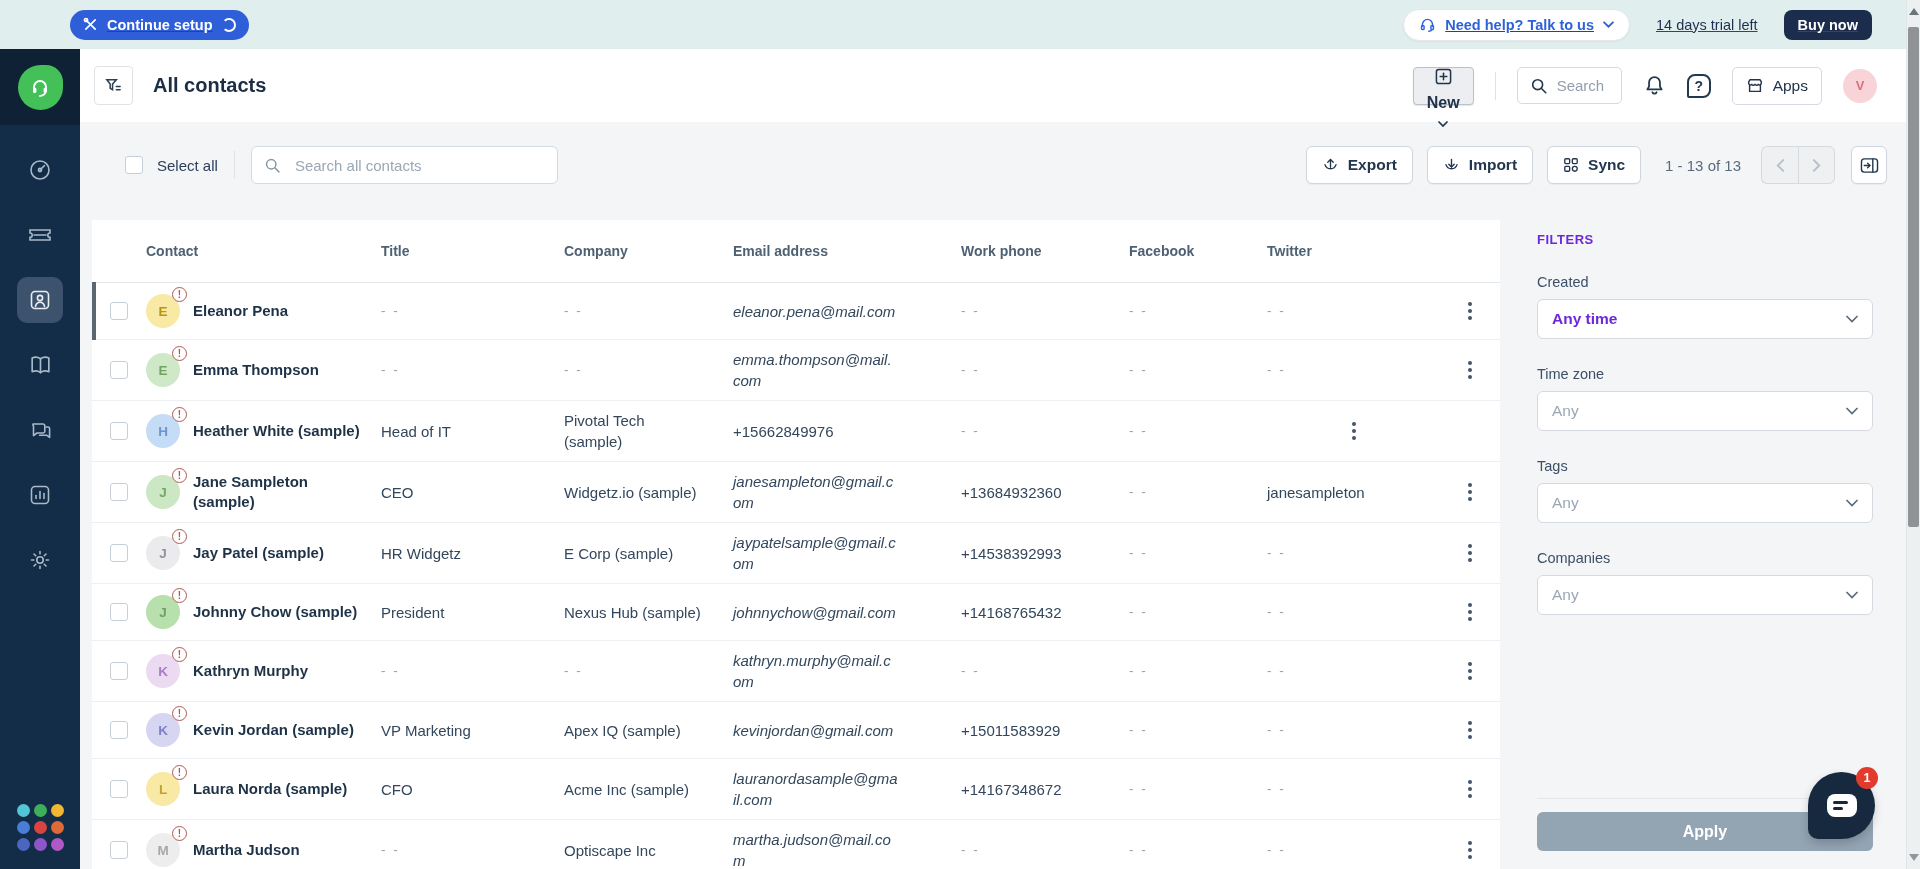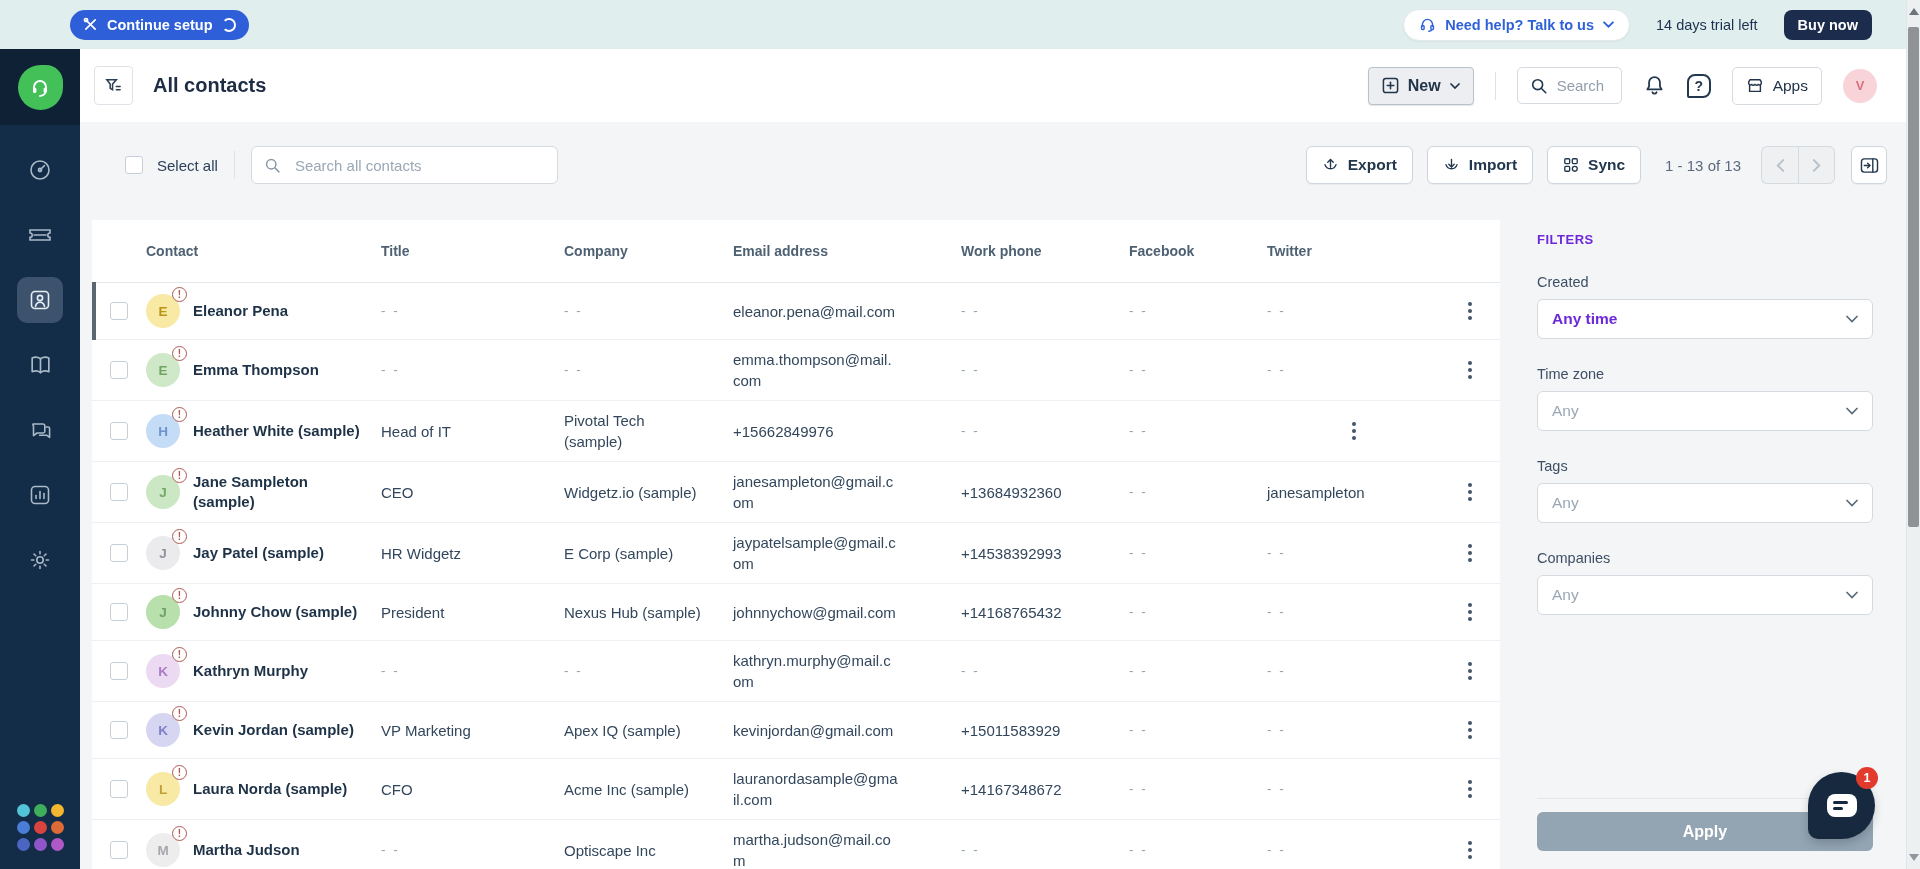--- a/index.html
+++ b/index.html
@@ -1,20 +1,20 @@
 <!DOCTYPE html>
 <html><head>
 <meta charset="utf-8">
 <style>
   * { margin:0; padding:0; box-sizing:border-box; }
   html,body { width:1920px; height:869px; overflow:hidden; }
   body { font-family:"Liberation Sans","DejaVu Sans",sans-serif; background:#f4f5f7; color:#33475c; font-size:15px; }
 
   
-  .trial-bar { height:49px; background:#e0efed; display:flex; align-items:center; padding:0 48px 0 70px; }
+  .trial-bar { height:49px; background:#e0efed; display:flex; align-items:center; padding:0 48px 0 70px;text-decoration:underline; }
   .btn-continue { display:flex; align-items:center; gap:9px; background:#2f5fd8; color:#fff; border:none; border-radius:16px; height:30px; padding:0 13px; font-size:14.5px; font-weight:700; cursor:pointer; font-family:inherit;}
   .spinner { width:14px; height:14px; border:2.5px solid #fff; border-left-color:transparent; border-radius:50%; }
   .trial-right { margin-left:auto; display:flex; align-items:center; gap:26px; }
   .btn-help { display:flex; align-items:center; gap:9px; background:#fff; border:1px solid #e2e8ea; border-radius:17px; height:32px; padding:0 15px; color:#2f62d8; font-size:14.5px; font-weight:700; box-shadow:0 1px 2px rgba(0,0,0,.05); cursor:pointer; font-family:inherit;}
   .trial-text { color:#1e3050; font-size:14.5px; }
   .btn-buy { background:#1b2c4d; color:#fff; border:none; border-radius:8px; height:30px; padding:0 14px; font-size:14.5px; font-weight:700; cursor:pointer; font-family:inherit;}
 
   
   .app { display:flex; height:820px; }
   .sidebar { width:80px; background:#132c47; display:flex; flex-direction:column; align-items:center; flex-shrink:0; }
@@ -27,21 +27,21 @@
   .nav-item.active svg { stroke:#e8eef4; }
   .app-grid { margin-bottom:18px; display:grid; grid-template-columns:repeat(3,13px); gap:4px; cursor:pointer; }
   .app-grid span { width:13px; height:13px; border-radius:50%; display:block; }
 
   
   .main { flex:1; display:flex; flex-direction:column; min-width:0; }
   .header { height:73px; background:#fff; display:flex; align-items:center; padding:0 43px 0 14px; }
   .filter-view-btn { width:39px; height:39px; border:1px solid #dfe3e8; background:#fff; border-radius:4px; display:flex; align-items:center; justify-content:center; cursor:pointer; }
   .page-title { font-size:20px; font-weight:700; color:#1d2d44; margin-left:20px; }
   .header-right { margin-left:auto; display:flex; align-items:center; gap:21px; }
-  .btn-new { display:flex; align-items:center; gap:9px; height:38px; padding:0 13px; background:#eceef1; border:1px solid #b9c2cb; border-radius:4px; font-size:16px; font-weight:700; color:#223449; box-shadow:0 1px 1px rgba(27,43,65,.12); cursor:pointer; font-family:inherit;}
+  .btn-new { display:flex; align-items:center; gap:9px; height:38px; padding:0 13px; background:#eceef1; border:1px solid #b9c2cb; border-radius:4px; font-size:16px; font-weight:700; color:#223449; box-shadow:0 1px 1px rgba(27,43,65,.12); cursor:pointer; font-family:inherit;flex-direction:column;}
   .v-divider { width:1px; height:28px; background:#dde2e7; }
   .header-search { display:flex; align-items:center; gap:9px; height:37px; width:105px; border:1px solid #d5dae1; border-radius:5px; padding:0 12px; color:#929eab; font-size:15px; background:#fff; cursor:pointer; }
   .icon-btn { background:none; border:none; cursor:pointer; display:flex; align-items:center; }
   .q-badge { width:24px; height:24px; border:2px solid #22384f; border-radius:8px 8px 8px 2px; color:#22384f; font-weight:700; font-size:14px; display:flex; align-items:center; justify-content:center; }
   .btn-apps { display:flex; align-items:center; gap:9px; height:38px; padding:0 13px; border:1px solid #d5dae1; border-radius:5px; background:#fff; font-weight:400; color:#223449; font-size:15.5px; cursor:pointer; font-family:inherit;}
   .avatar { width:34px; height:34px; border-radius:50%; background:#f8d4d8; color:#d9737f; display:flex; align-items:center; justify-content:center; font-size:13px; font-weight:700; cursor:pointer; }
 
   
   .content { flex:1; display:flex; flex-direction:column; min-height:0; padding:0 33px 0 12px; }
   .toolbar { height:98px; display:flex; align-items:flex-start; padding:24px 0 0 33px; }
@@ -72,21 +72,21 @@
   .t-row.focused::before { content:''; position:absolute; left:0; top:-1px; bottom:-1px; width:4px; background:#5c6670; }
   .check-cell { display:flex; justify-content:center; }
   .contact-cell { display:flex; align-items:center; gap:13px; }
   .avatar-wrap { position:relative; width:34px; height:34px; flex-shrink:0; }
   .c-avatar { width:34px; height:34px; border-radius:50%; display:flex; align-items:center; justify-content:center; font-size:13.5px; font-weight:700; }
   .warn { position:absolute; top:-7px; right:-7px; width:15px; height:15px; border-radius:50%; background:#fff; border:1px solid #ad5b52; color:#ad5b52; font-size:10px; font-weight:700; display:flex; align-items:center; justify-content:center; }
   .c-name { font-size:15px; font-weight:700; color:#1e3247; max-width:168px; line-height:1.35; cursor:pointer; }
   .cell { font-size:15px; color:#33475c; line-height:1.4; padding-right:12px; }
   .cell.empty { color:#90a0ae; letter-spacing:2px; font-size:13.5px; }
   .cell-company { max-width:150px; }
-  .cell-email { max-width:178px; word-break:break-all; }
+  .cell-email { max-width:178px; word-break:break-all;font-style:italic; }
   .menu-cell { display:flex; justify-content:center; cursor:pointer; }
   .kebab { display:flex; flex-direction:column; gap:3px; padding:4px; }
   .kebab i { width:4px; height:4px; border-radius:50%; background:#44556a; display:block; }
 
   
   .filter-panel { width:336px; display:flex; flex-direction:column; padding:12px 0 18px; flex-shrink:0; }
   .filters-heading { font-size:13px; font-weight:700; color:#6d28d9; letter-spacing:.5px; margin-bottom:27px; }
   .filter-group { margin-bottom:27px; }
   .filter-label { font-size:14.5px; color:#3d4f66; margin-bottom:9px; }
   .select { height:40px; background:#fff; border:1px solid #d5dae0; border-radius:6px; display:flex; align-items:center; justify-content:space-between; padding:0 14px; font-size:15.5px; cursor:pointer; }

